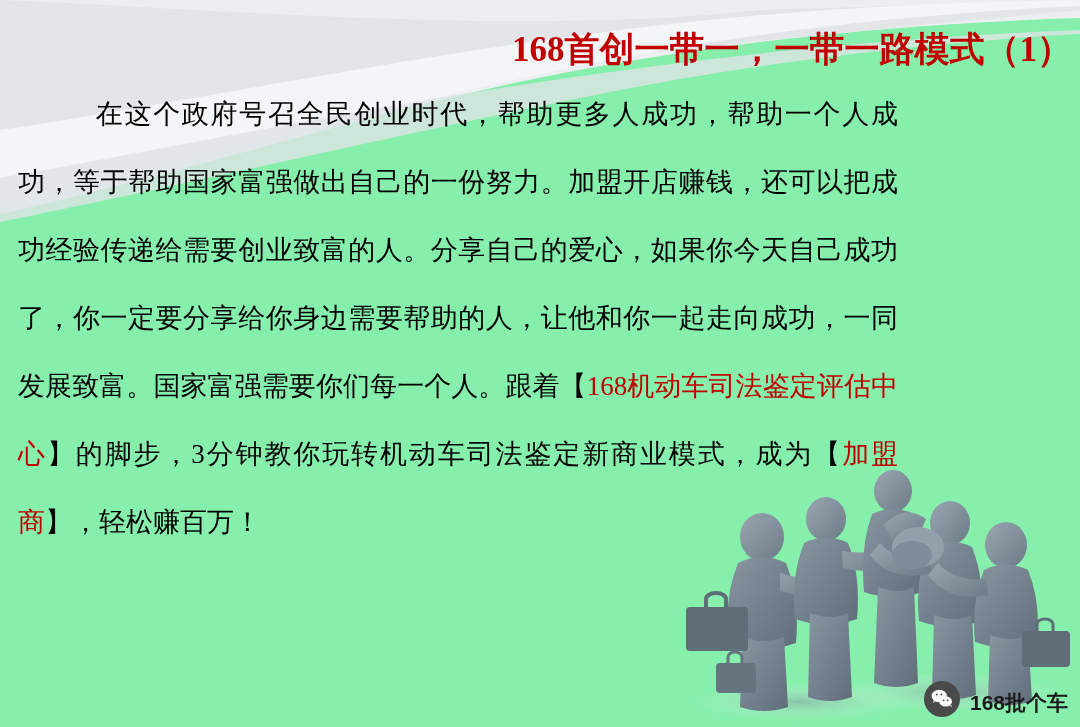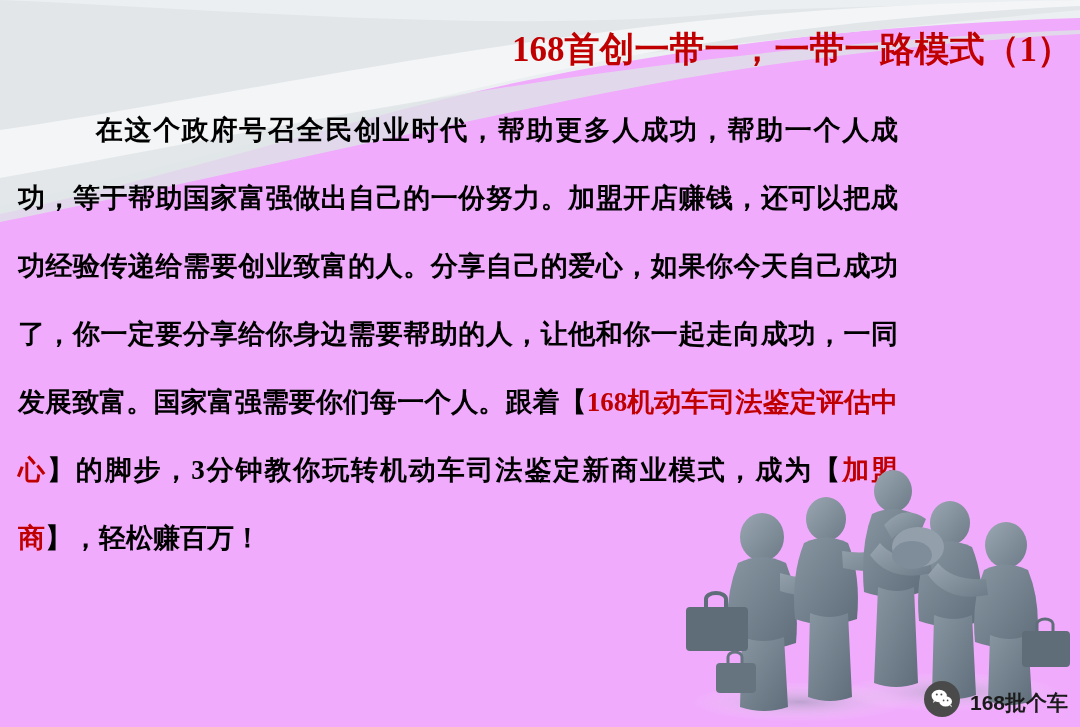--- a/index.html
+++ b/index.html
@@ -7,21 +7,21 @@
     padding: 0;
     background: #ffffff;
   }
   body {
     font-family: "Liberation Serif", "DejaVu Serif", serif;
   }
   .slide {
     position: relative;
     width: 1080px;
     height: 727px;
-    background: #f0abfc;
+    background: #86efac;
     overflow: hidden;
   }
 
   
   .swoosh-wrap {
     position: absolute;
     left: 0;
     top: 0;
     width: 1080px;
     height: 240px;
@@ -36,26 +36,26 @@
     font-weight: bold;
     color: #c00000;
     letter-spacing: 0px;
     white-space: nowrap;
     font-family: "Liberation Serif", "DejaVu Serif", serif;
   }
 
   .body-text {
     position: absolute;
     left: 18px;
-    top: 96px;
+    top: 80px;
     width: 880px;
     font-size: 27px;
     line-height: 68px;
     color: #000000;
-    font-weight: bold;
+    font-weight: normal;
     text-align: justify;
     text-justify: inter-ideograph;
     font-family: "Liberation Serif", "DejaVu Serif", serif;
   }
   .body-text .indent {
     display: inline-block;
     width: 76px;
   }
   .hl {
     color: #c00000;

